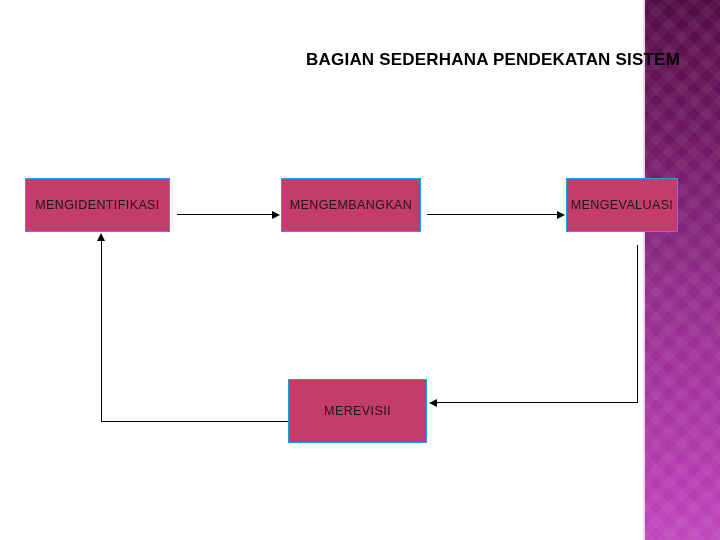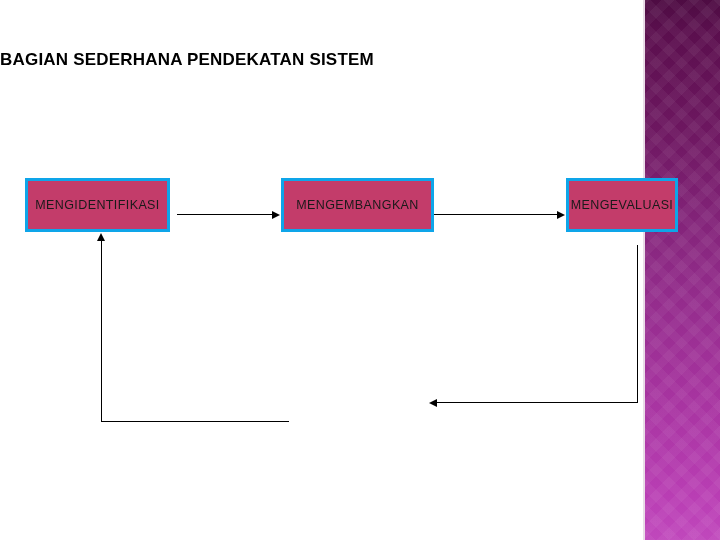--- a/index.html
+++ b/index.html
@@ -53,44 +53,45 @@
     height: 540px;
     background: #e9dce7;
   }
 
   
   #title {
     position: absolute;
     left: 0;
     top: 50px;
     width: 664px;
-    text-align: left;
+    text-align: right;
     font-size: 17px;
     font-weight: bold;
     color: #000000;
     letter-spacing: 0.2px;
     white-space: nowrap;
+    padding-left: 16px;
   }
 
   
   .node {
     position: absolute;
     background: #c33c6a;
-    border: 3px solid #0ea5e9;
+    border: 1px solid #0ea5e9;
     box-sizing: border-box;
     display: flex;
     align-items: center;
     justify-content: center;
     color: #1a1a1a;
     font-size: 12.5px;
     letter-spacing: 0.4px;
     white-space: nowrap;
   }
   #node-identifikasi { left: 25px;  top: 178px; width: 145px; height: 54px; }
-  #node-mengembangkan { left: 281px; top: 178px; width: 153px; height: 54px; }
+  #node-mengembangkan { left: 281px; top: 178px; width: 140px; height: 54px; }
   #node-mengevaluasi  { left: 566px; top: 178px; width: 112px; height: 54px; }
   #node-merevisi      { left: 288px; top: 379px; width: 139px; height: 64px; }
 
   
   .hline {
     position: absolute;
     height: 0;
     border-top: 1.6px solid #000000;
   }
   .vline {
@@ -178,15 +179,18 @@
   </div>
 
   <div class="node" id="node-mengembangkan">
     <span>MENGEMBANGKAN</span>
   </div>
 
   <div class="node" id="node-mengevaluasi">
     <span>MENGEVALUASI</span>
   </div>
 
+  <div class="node" id="node-merevisi">
+    <span>MEREVISII</span>
+  </div>
 
 
 </div>
 
 </body></html>

